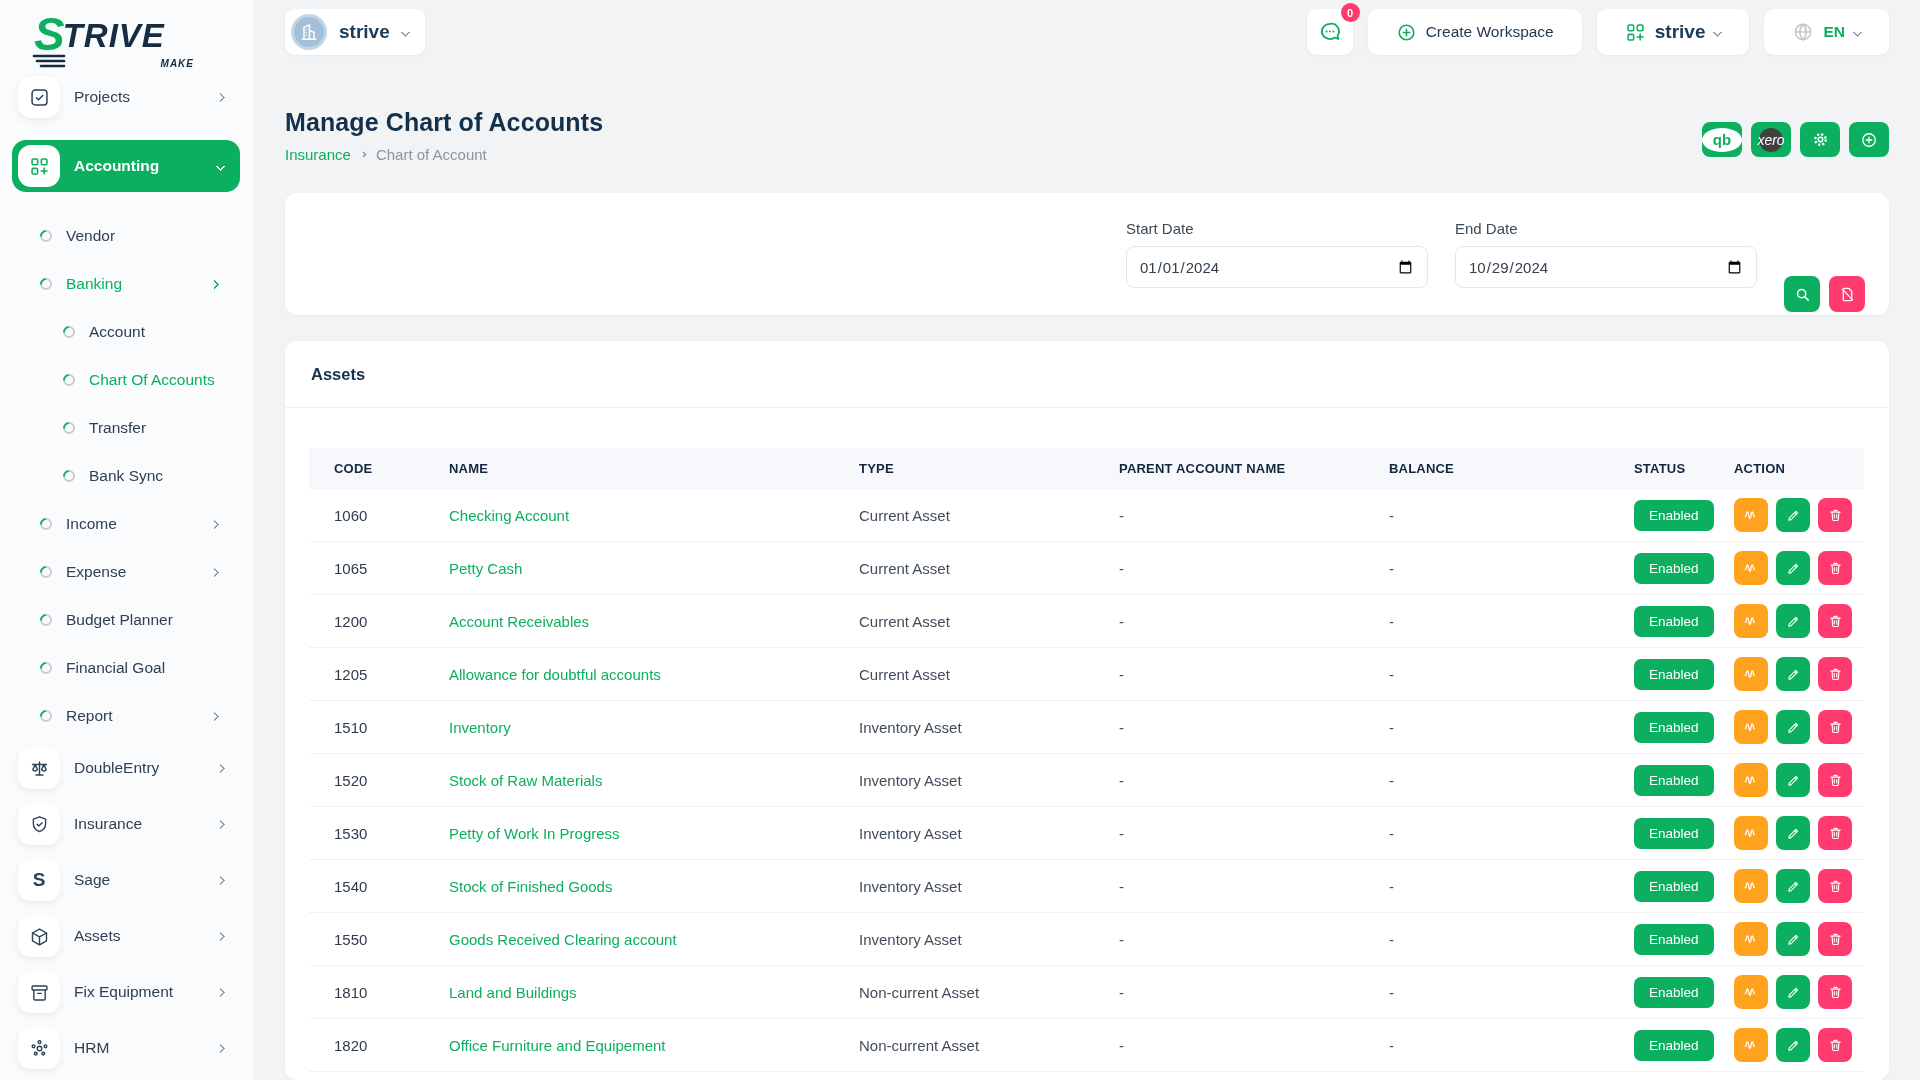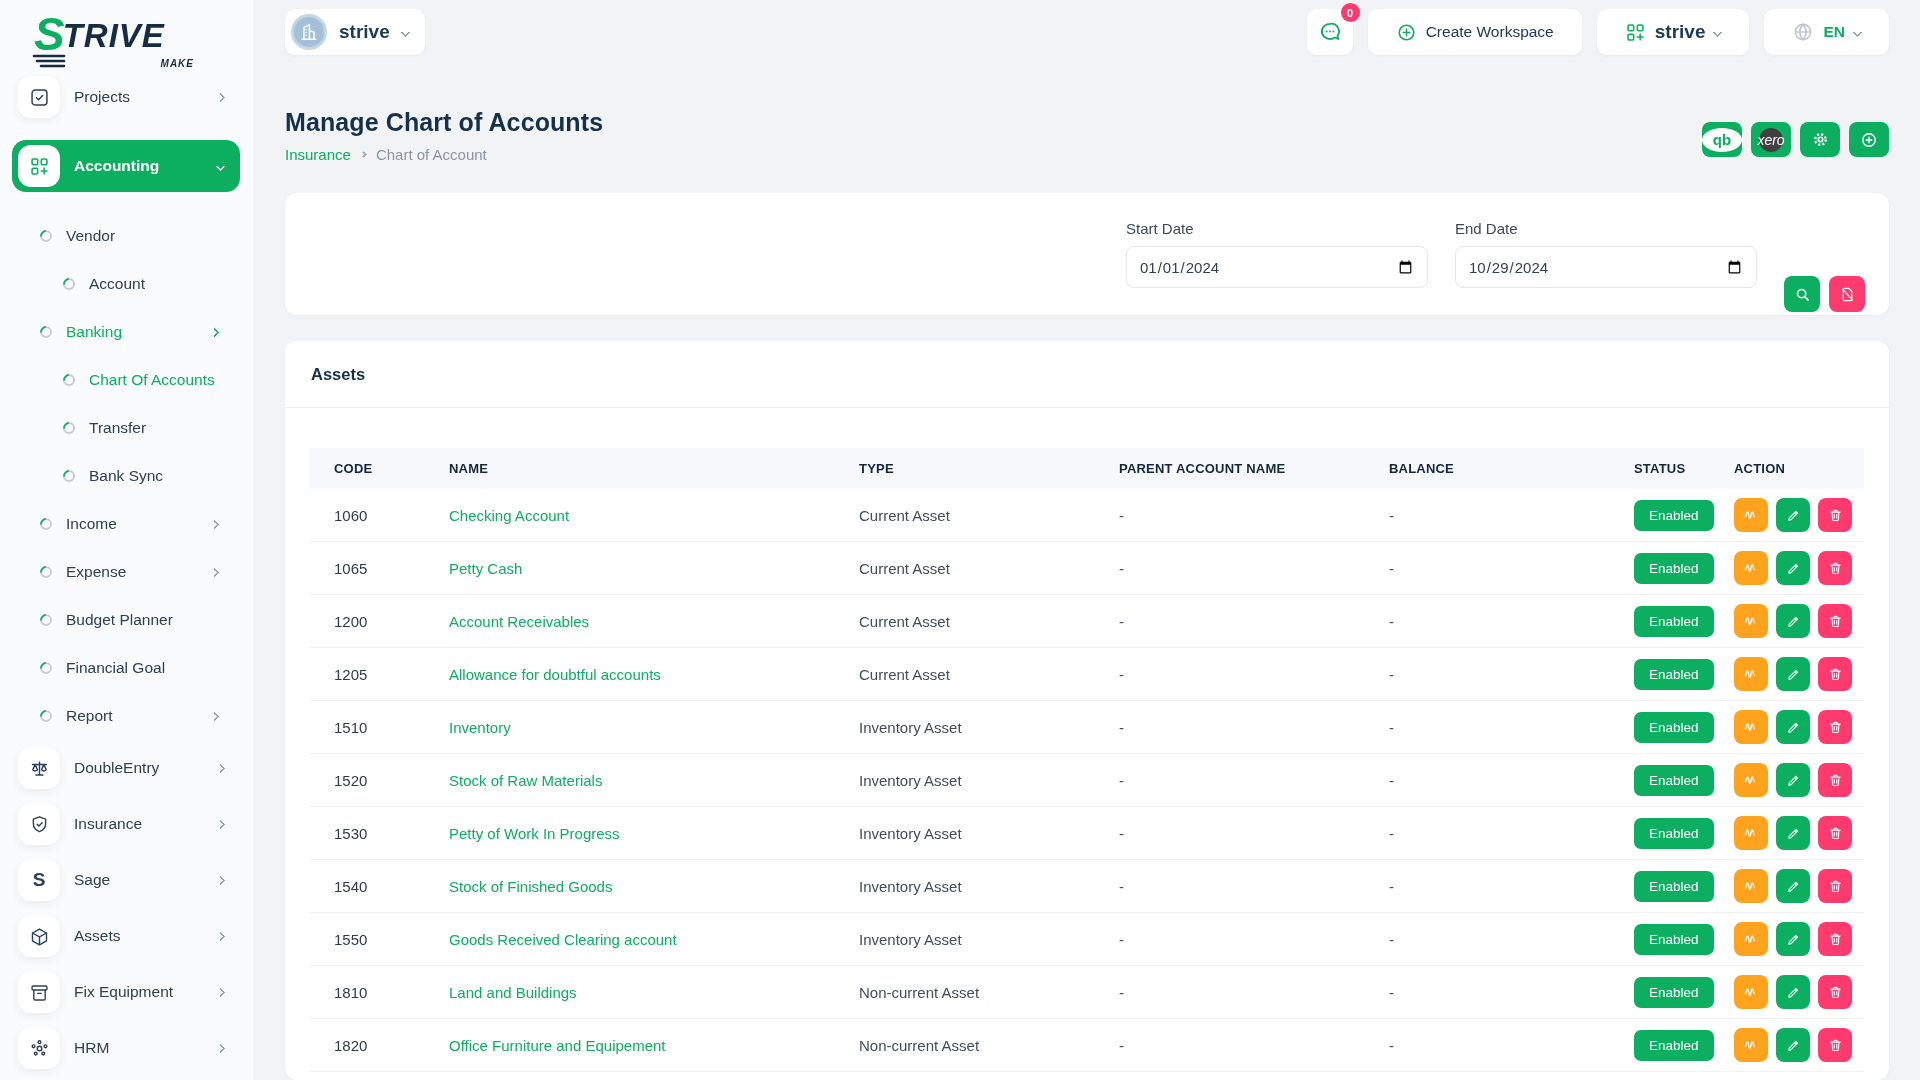--- a/index.html
+++ b/index.html
@@ -247,28 +247,28 @@
           </svg>
         </span>
       <span class="side-label">Accounting</span>
       <span class="chev down white end"></span>
     </div>
 
     <div class="side-sub">
       <span class="ring"></span>
       <span class="side-label">Vendor</span>
     </div>
-    <div class="side-sub lvl2">
-      <span class="ring"></span>
-      <span class="side-label">Account</span>
-    </div>
     <div class="side-sub green">
       <span class="ring"></span>
       <span class="side-label">Banking</span>
       <span class="chev green end"></span>
+    </div>
+    <div class="side-sub lvl2">
+      <span class="ring"></span>
+      <span class="side-label">Account</span>
     </div>
     <div class="side-sub lvl2 green">
       <span class="ring"></span>
       <span class="side-label">Chart Of Accounts</span>
     </div>
     <div class="side-sub lvl2">
       <span class="ring"></span>
       <span class="side-label">Transfer</span>
     </div>
     <div class="side-sub lvl2">

